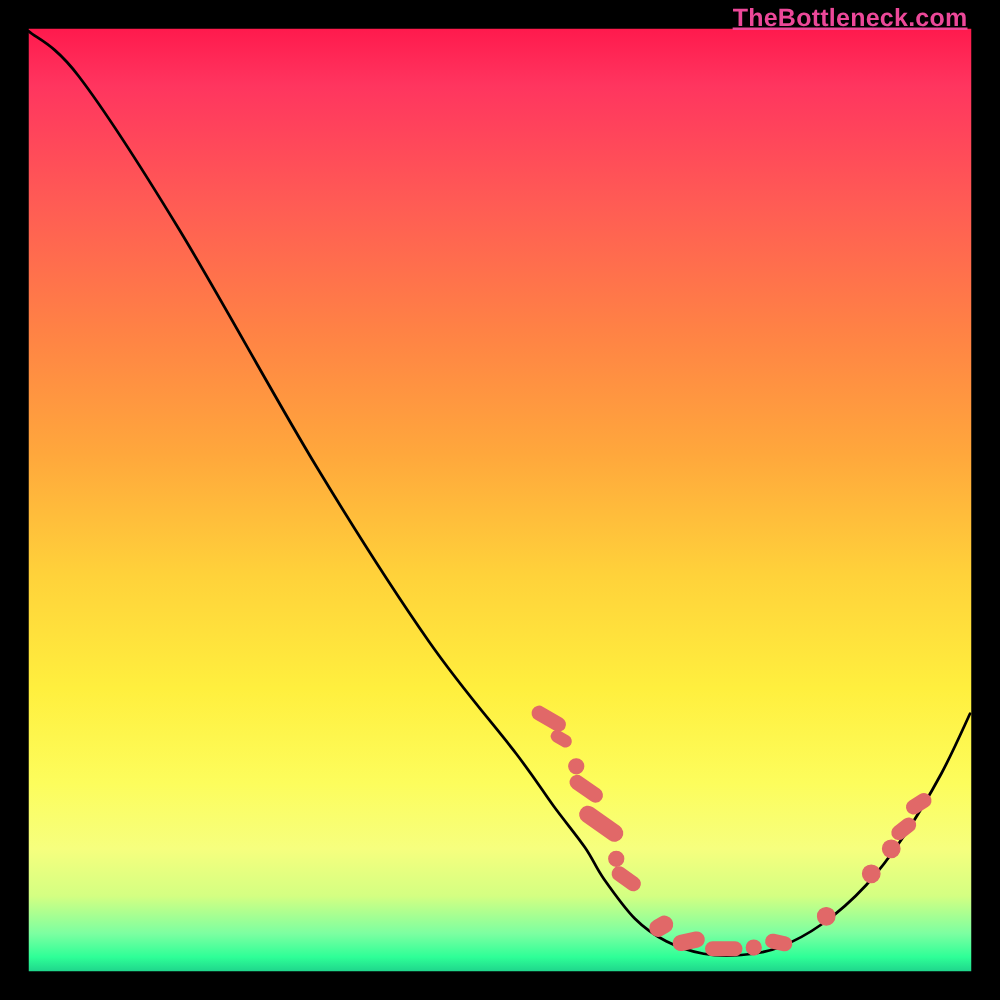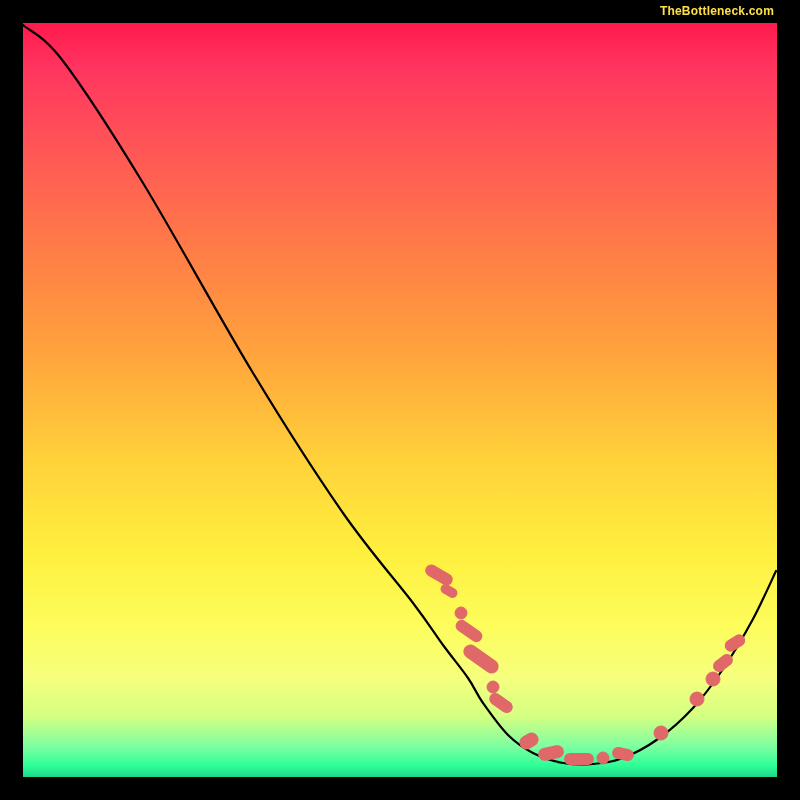--- a/index.html
+++ b/index.html
@@ -39,25 +39,26 @@
       #d4ff82 92%,
       #7cffa1 96%,
       #2eff97 98.5%,
       #1fd68c 100%
     );
   }
   .watermark {
     position: absolute;
     right: 26px;
     top: 4px;
-    color: #fde047;
-    font-size: 12px;
+    color: #ec4899;
+    font-size: 20px;
     font-weight: 600;
     letter-spacing: 0.2px;
     user-select: none;
+    text-decoration: underline;
   }
   svg.curve {
     position: absolute;
     left: 0;
     top: 0;
     width: 754px;
     height: 754px;
     overflow: visible;
   }
   .line {

